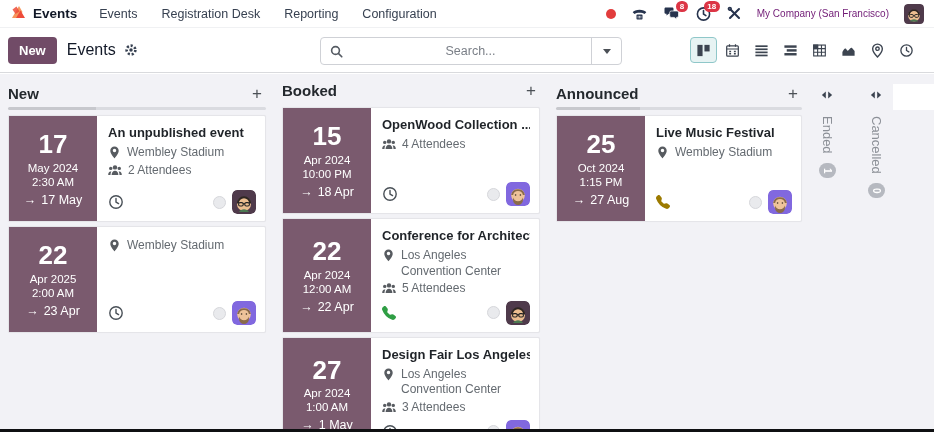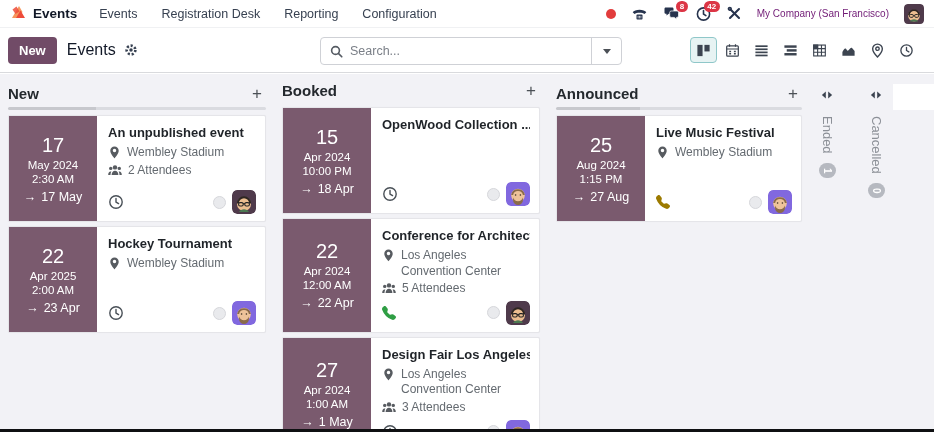--- a/index.html
+++ b/index.html
@@ -27,21 +27,21 @@
                 background:#fff; border-bottom:1px solid #d9dadd; position:relative; }
   .btn-new { background:#714B67; color:#fff; border:none; border-radius:4px;
              font-size:13px; font-weight:bold; padding:6px 11px; cursor:pointer;
              font-family:inherit; }
   .crumb { font-size:16px; color:#111827; margin-left:10px; }
   .gear-btn { margin-left:8px; color:#374151; cursor:pointer; display:flex; }
   .searchbox { position:absolute; left:320px; top:9px; width:302px; height:28px;
                border:1px solid #cfd1d6; border-radius:4px; background:#fff;
                display:flex; align-items:center; }
   .searchbox input { border:none; outline:none; flex:1; font-size:12.5px; color:#15803d;
-                     font-family:inherit; background:transparent; }
+                     font-family:inherit; background:transparent;text-align:center; }
   .searchbox input::placeholder { color:#7a7f87; }
   .search-ico { color:#555b63; padding:0 7px 0 9px; display:flex; }
   .caret-btn { width:30px; align-self:stretch; border-left:1px solid #cfd1d6;
                display:flex; align-items:center; justify-content:center; cursor:pointer; }
   .caret { width:0; height:0; border-left:4px solid transparent; border-right:4px solid transparent;
            border-top:5px solid #4b5056; }
   .switcher { margin-left:auto; display:flex; gap:2px; margin-right:6px; }
   .view-btn { width:27px; height:26px; display:flex; align-items:center; justify-content:center;
               border:1px solid transparent; border-radius:4px; color:#3c4450; cursor:pointer; background:none; }
   .view-btn.active { background:#e7f3f3; border-color:#8fc7c9; }
@@ -52,21 +52,21 @@
   .kcol-head { display:flex; align-items:center; height:22px; }
   .kcol-title { font-size:15px; font-weight:bold; color:#24292e; }
   .kcol-plus { margin-left:auto; color:#4b5056; font-size:17px; line-height:1; cursor:pointer; padding:0 4px; }
   .kprogress { height:3px; border-radius:2px; margin-top:3px;
                background:linear-gradient(to right,#c7c8cd 0 34%, #dadbe0 34%); cursor:pointer; }
   .kcards { margin-top:5px; display:flex; flex-direction:column; gap:4px; }
   .kcard { background:#fff; border:1px solid #e5e5e9; border-radius:2px; display:flex;
            min-height:107px; cursor:pointer; box-shadow:0 0 1px rgba(0,0,0,.06); }
   .c-date { flex:0 0 88px; background:#7A5A6E; color:#fff; display:flex; flex-direction:column;
             align-items:center; justify-content:center; padding:6px 2px; text-align:center; }
-  .c-day { font-size:20px; line-height:1.1; font-weight:400; }
+  .c-day { font-size:26px; line-height:1.1; font-weight:700; }
   .c-my { font-size:11.5px; margin-top:3px; }
   .c-time { font-size:11.5px; margin-top:2px; }
   .c-end { font-size:12.5px; margin-top:5px; display:flex; gap:5px; align-items:center; }
   .c-body { flex:1; padding:9px 9px 7px 11px; display:flex; flex-direction:column; min-width:0; }
   .c-title { font-size:13px; font-weight:bold; color:#1f2328; white-space:nowrap; overflow:hidden; margin-bottom:3px; }
   .c-row { display:flex; gap:6px; font-size:12px; color:#646a70; line-height:1.3; margin-top:2px; }
   .c-row .ric { flex:0 0 13px; display:flex; justify-content:center; padding-top:1px; color:#575b60; }
   .c-foot { margin-top:auto; display:flex; align-items:center; padding-top:4px; }
   .c-foot .fright { margin-left:auto; display:flex; align-items:center; gap:6px; }
   .state-dot { width:13px; height:13px; border-radius:50%; background:#e9eaed; border:1px solid #d6d7db; }
@@ -121,21 +121,21 @@
         <path d="M1 2.8 C1 2 1.6 1.5 2.4 1.5 H8.6 C9.4 1.5 10 2 10 2.8 V6.4 C10 7.2 9.4 7.8 8.6 7.8 H5.2 L3 9.6 V7.8 H2.4 C1.6 7.8 1 7.2 1 6.4 Z"></path>
         <path d="M6.2 6.2 C6.2 5.6 6.8 5 7.6 5 H13.6 C14.4 5 15 5.6 15 6.4 V10 C15 10.8 14.4 11.4 13.6 11.4 H13 V13.2 L10.8 11.4 H7.6 C6.8 11.4 6.2 10.8 6.2 10 Z" stroke="#fff" stroke-width="0.7"></path>
       </svg>
       <span class="badge">8</span>
     </span>
     <span class="tray-ico">
       <svg width="17" height="16" viewBox="0 0 16 16" fill="none" stroke="#26334d" stroke-width="1.6">
         <circle cx="8" cy="8" r="6.1"></circle>
         <path d="M8 4.6 V8 L10.4 9.6" stroke-linecap="round"></path>
       </svg>
-      <span class="badge">42</span>
+      <span class="badge">18</span>
     </span>
     <span class="tray-ico">
       <svg width="15" height="15" viewBox="0 0 16 16" stroke="#26334d" stroke-width="2.2" stroke-linecap="round">
         <path d="M3.2 3.2 L12.8 12.8"></path>
         <path d="M12.8 3.2 L3.2 12.8"></path>
         <circle cx="3" cy="3" r="1.6" fill="none" stroke-width="1.4"></circle>
       </svg>
     </span>
     <span class="company">My Company (San Francisco)</span>
     <span class="avatar-sm">
@@ -299,21 +299,20 @@
           <aside class="c-date">
             <div class="c-day">22</div>
             <div class="c-my">Apr 2025</div>
             <div class="c-time">2:00 AM</div>
             <div class="c-end">
               <span>→</span>
               <span>23 Apr</span>
             </div>
           </aside>
           <div class="c-body">
-            <div class="c-title">Hockey Tournament</div>
             <div class="c-row">
               <span class="ric">
                 <svg width="11" height="13" viewBox="0 0 12 14" fill="currentColor">
                   <path d="M6 0.5 C3.4 0.5 1.4 2.5 1.4 5 C1.4 8.3 6 13.3 6 13.3 S10.6 8.3 10.6 5 C10.6 2.5 8.6 0.5 6 0.5 Z M6 6.8 a1.9 1.9 0 1 1 0-3.8 a1.9 1.9 0 0 1 0 3.8 Z"></path>
                 </svg>
               </span>
               <span>Wembley Stadium</span>
             </div>
             <div class="c-foot">
               <span class="foot-ico">
@@ -350,20 +349,33 @@
             <div class="c-day">15</div>
             <div class="c-my">Apr 2024</div>
             <div class="c-time">10:00 PM</div>
             <div class="c-end">
               <span>→</span>
               <span>18 Apr</span>
             </div>
           </aside>
           <div class="c-body">
             <div class="c-title">OpenWood Collection ...</div>
+            <div class="c-row">
+              <span class="ric">
+                <svg width="14" height="12" viewBox="0 0 14 12" fill="currentColor">
+                  <circle cx="7" cy="3.4" r="2.2"></circle>
+                  <circle cx="2.7" cy="4.4" r="1.7"></circle>
+                  <circle cx="11.3" cy="4.4" r="1.7"></circle>
+                  <path d="M3.6 11 C3.6 8.4 5 6.7 7 6.7 S10.4 8.4 10.4 11 Z"></path>
+                  <path d="M0.2 11 C0.2 9 1.2 7.6 2.5 7.6 H3.4 C2.8 8.5 2.5 9.7 2.5 11 Z"></path>
+                  <path d="M13.8 11 C13.8 9 12.8 7.6 11.5 7.6 H10.6 C11.2 8.5 11.5 9.7 11.5 11 Z"></path>
+                </svg>
+              </span>
+              <span>4 Attendees</span>
+            </div>
             <div class="c-foot">
               <span class="foot-ico">
                 <svg width="16" height="16" viewBox="0 0 16 16" fill="none" stroke="#495057" stroke-width="1.4">
                   <circle cx="8" cy="8" r="6.2"></circle>
                   <path d="M8 4.4 V8 L10.6 9.6" stroke-linecap="round"></path>
                 </svg>
               </span>
               <span class="fright">
                 <span class="state-dot"></span>
                 <span class="avatar"><svg width="24" height="24" viewBox="0 0 24 24">
@@ -491,21 +503,21 @@
     <section class="kcol" style="width: 246px;">
       <div class="kcol-head">
         <span class="kcol-title">Announced</span>
         <span class="kcol-plus">+</span>
       </div>
       <div class="kprogress"></div>
       <div class="kcards">
         <article class="kcard">
           <aside class="c-date">
             <div class="c-day">25</div>
-            <div class="c-my">Aug 2024</div>
+            <div class="c-my">Oct 2024</div>
             <div class="c-time">1:15 PM</div>
             <div class="c-end">
               <span>→</span>
               <span>27 Aug</span>
             </div>
           </aside>
           <div class="c-body">
             <div class="c-title">Live Music Festival</div>
             <div class="c-row">
               <span class="ric">

